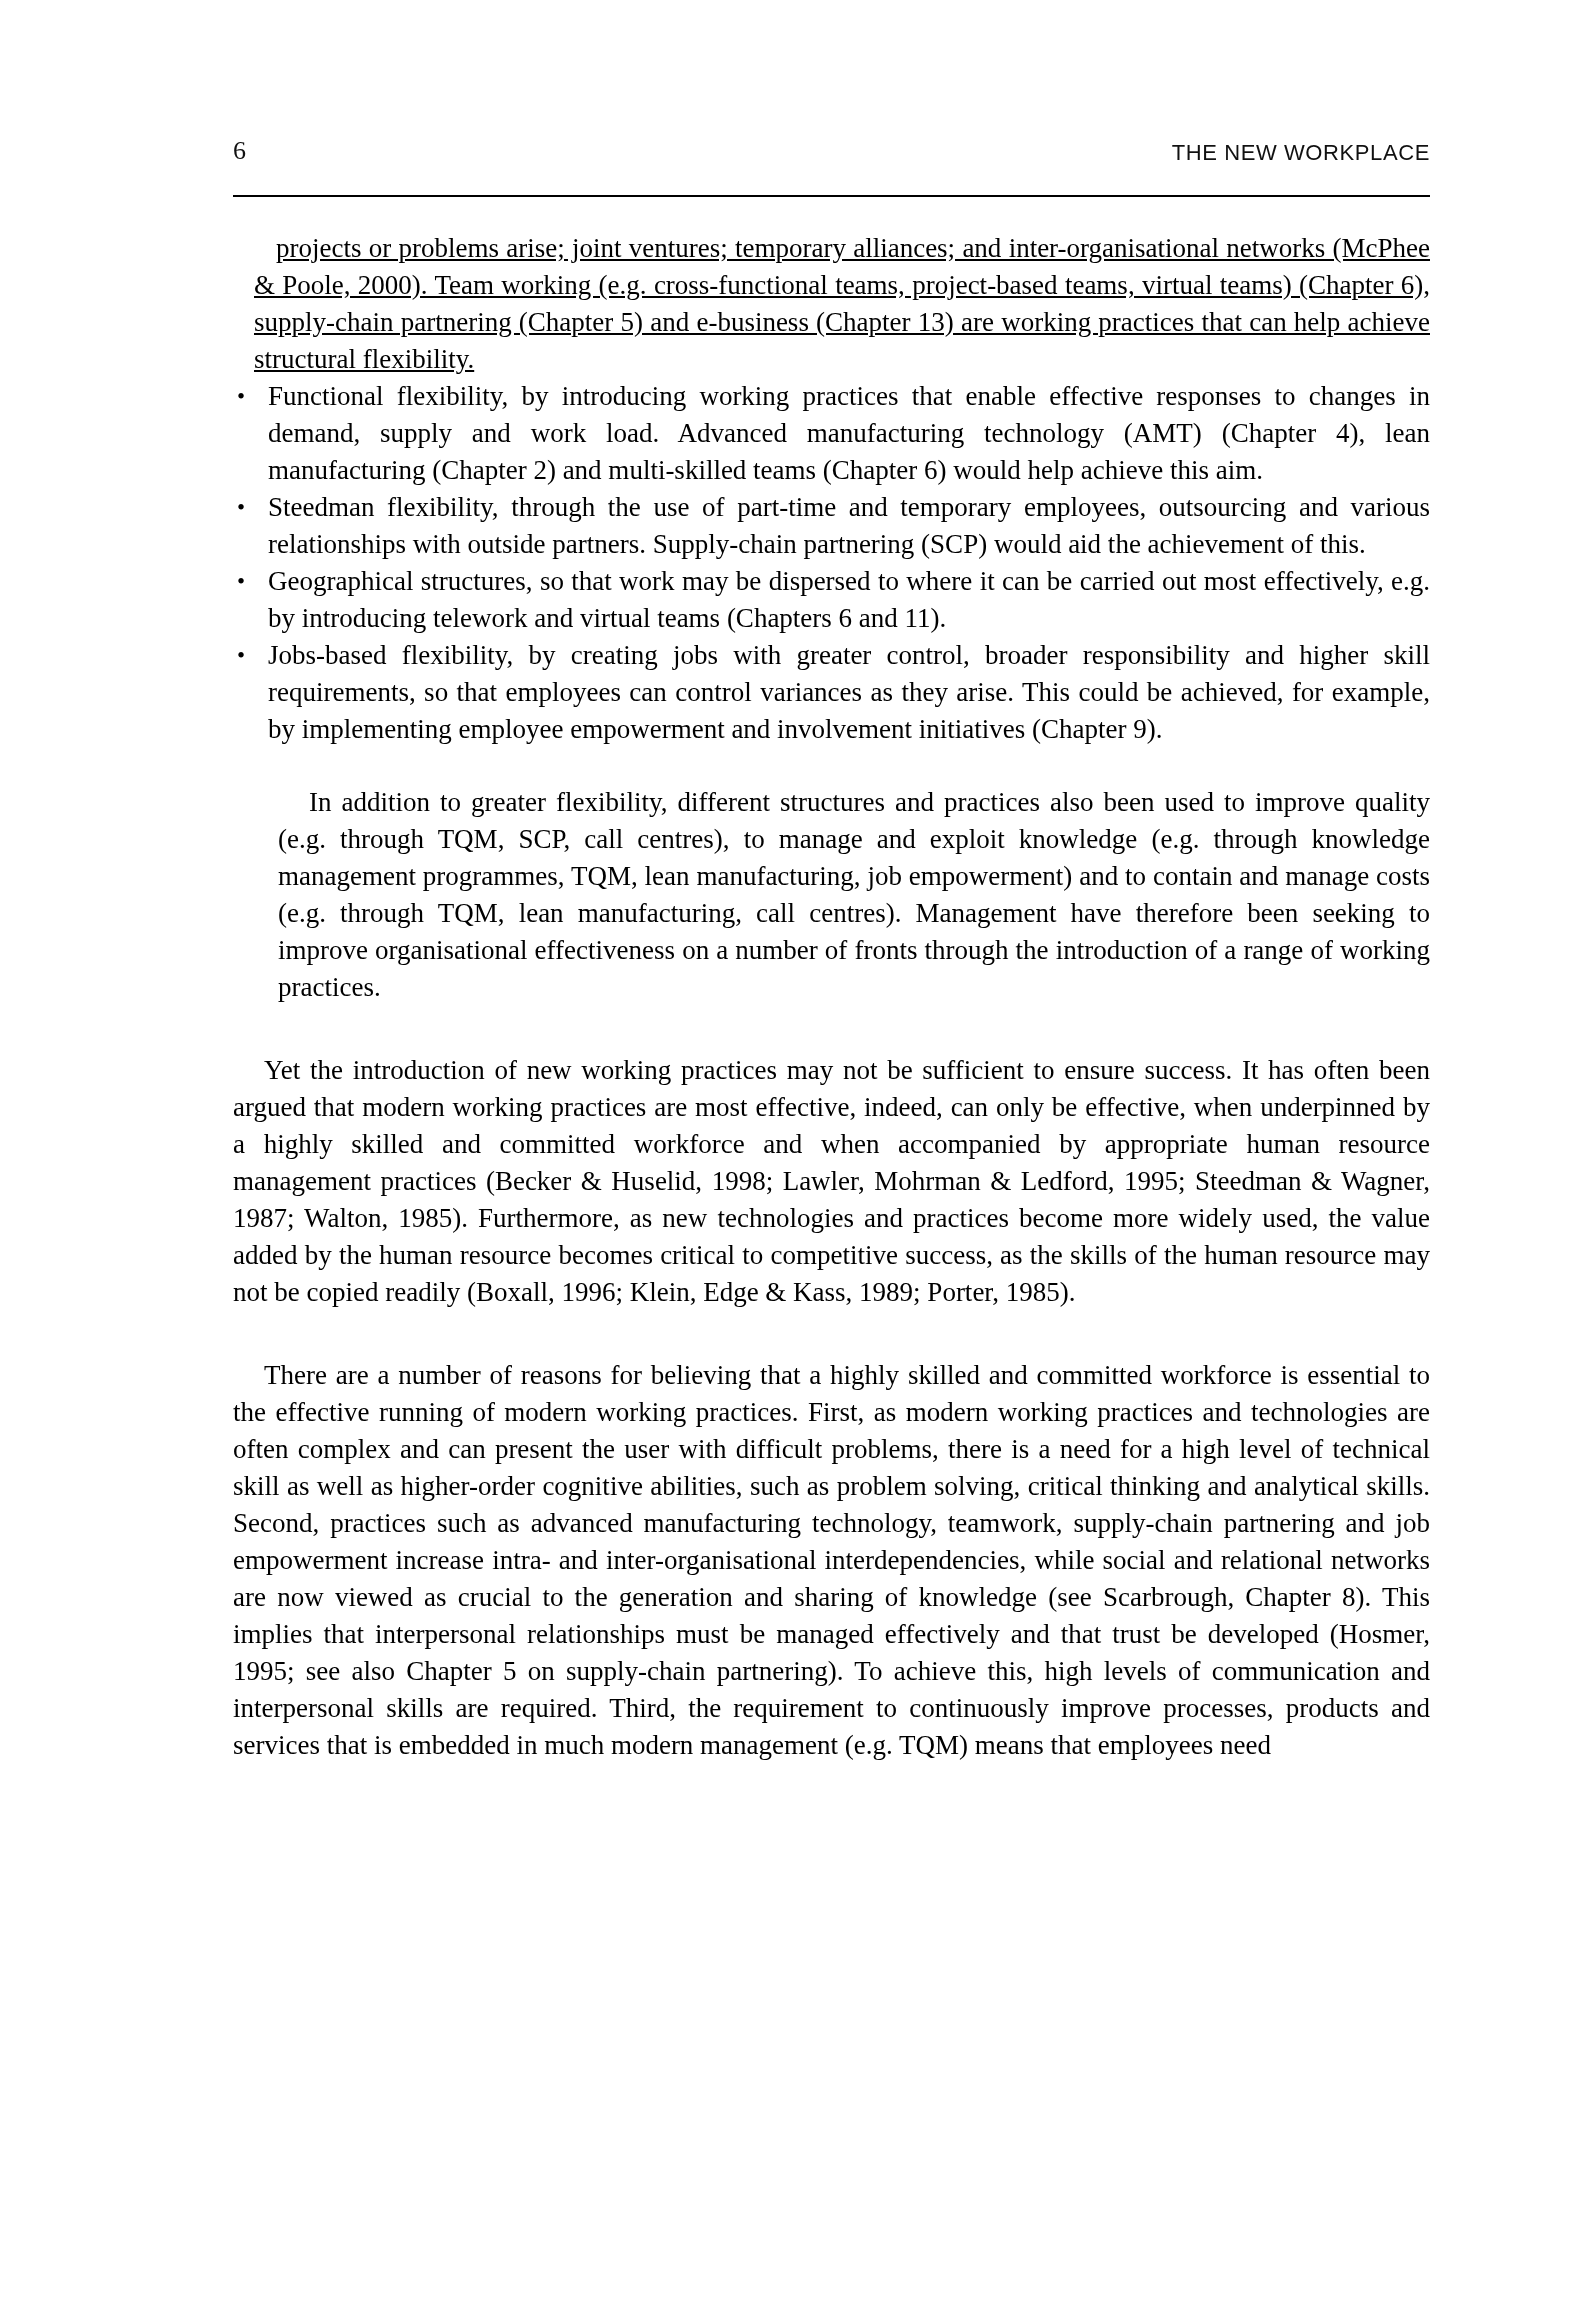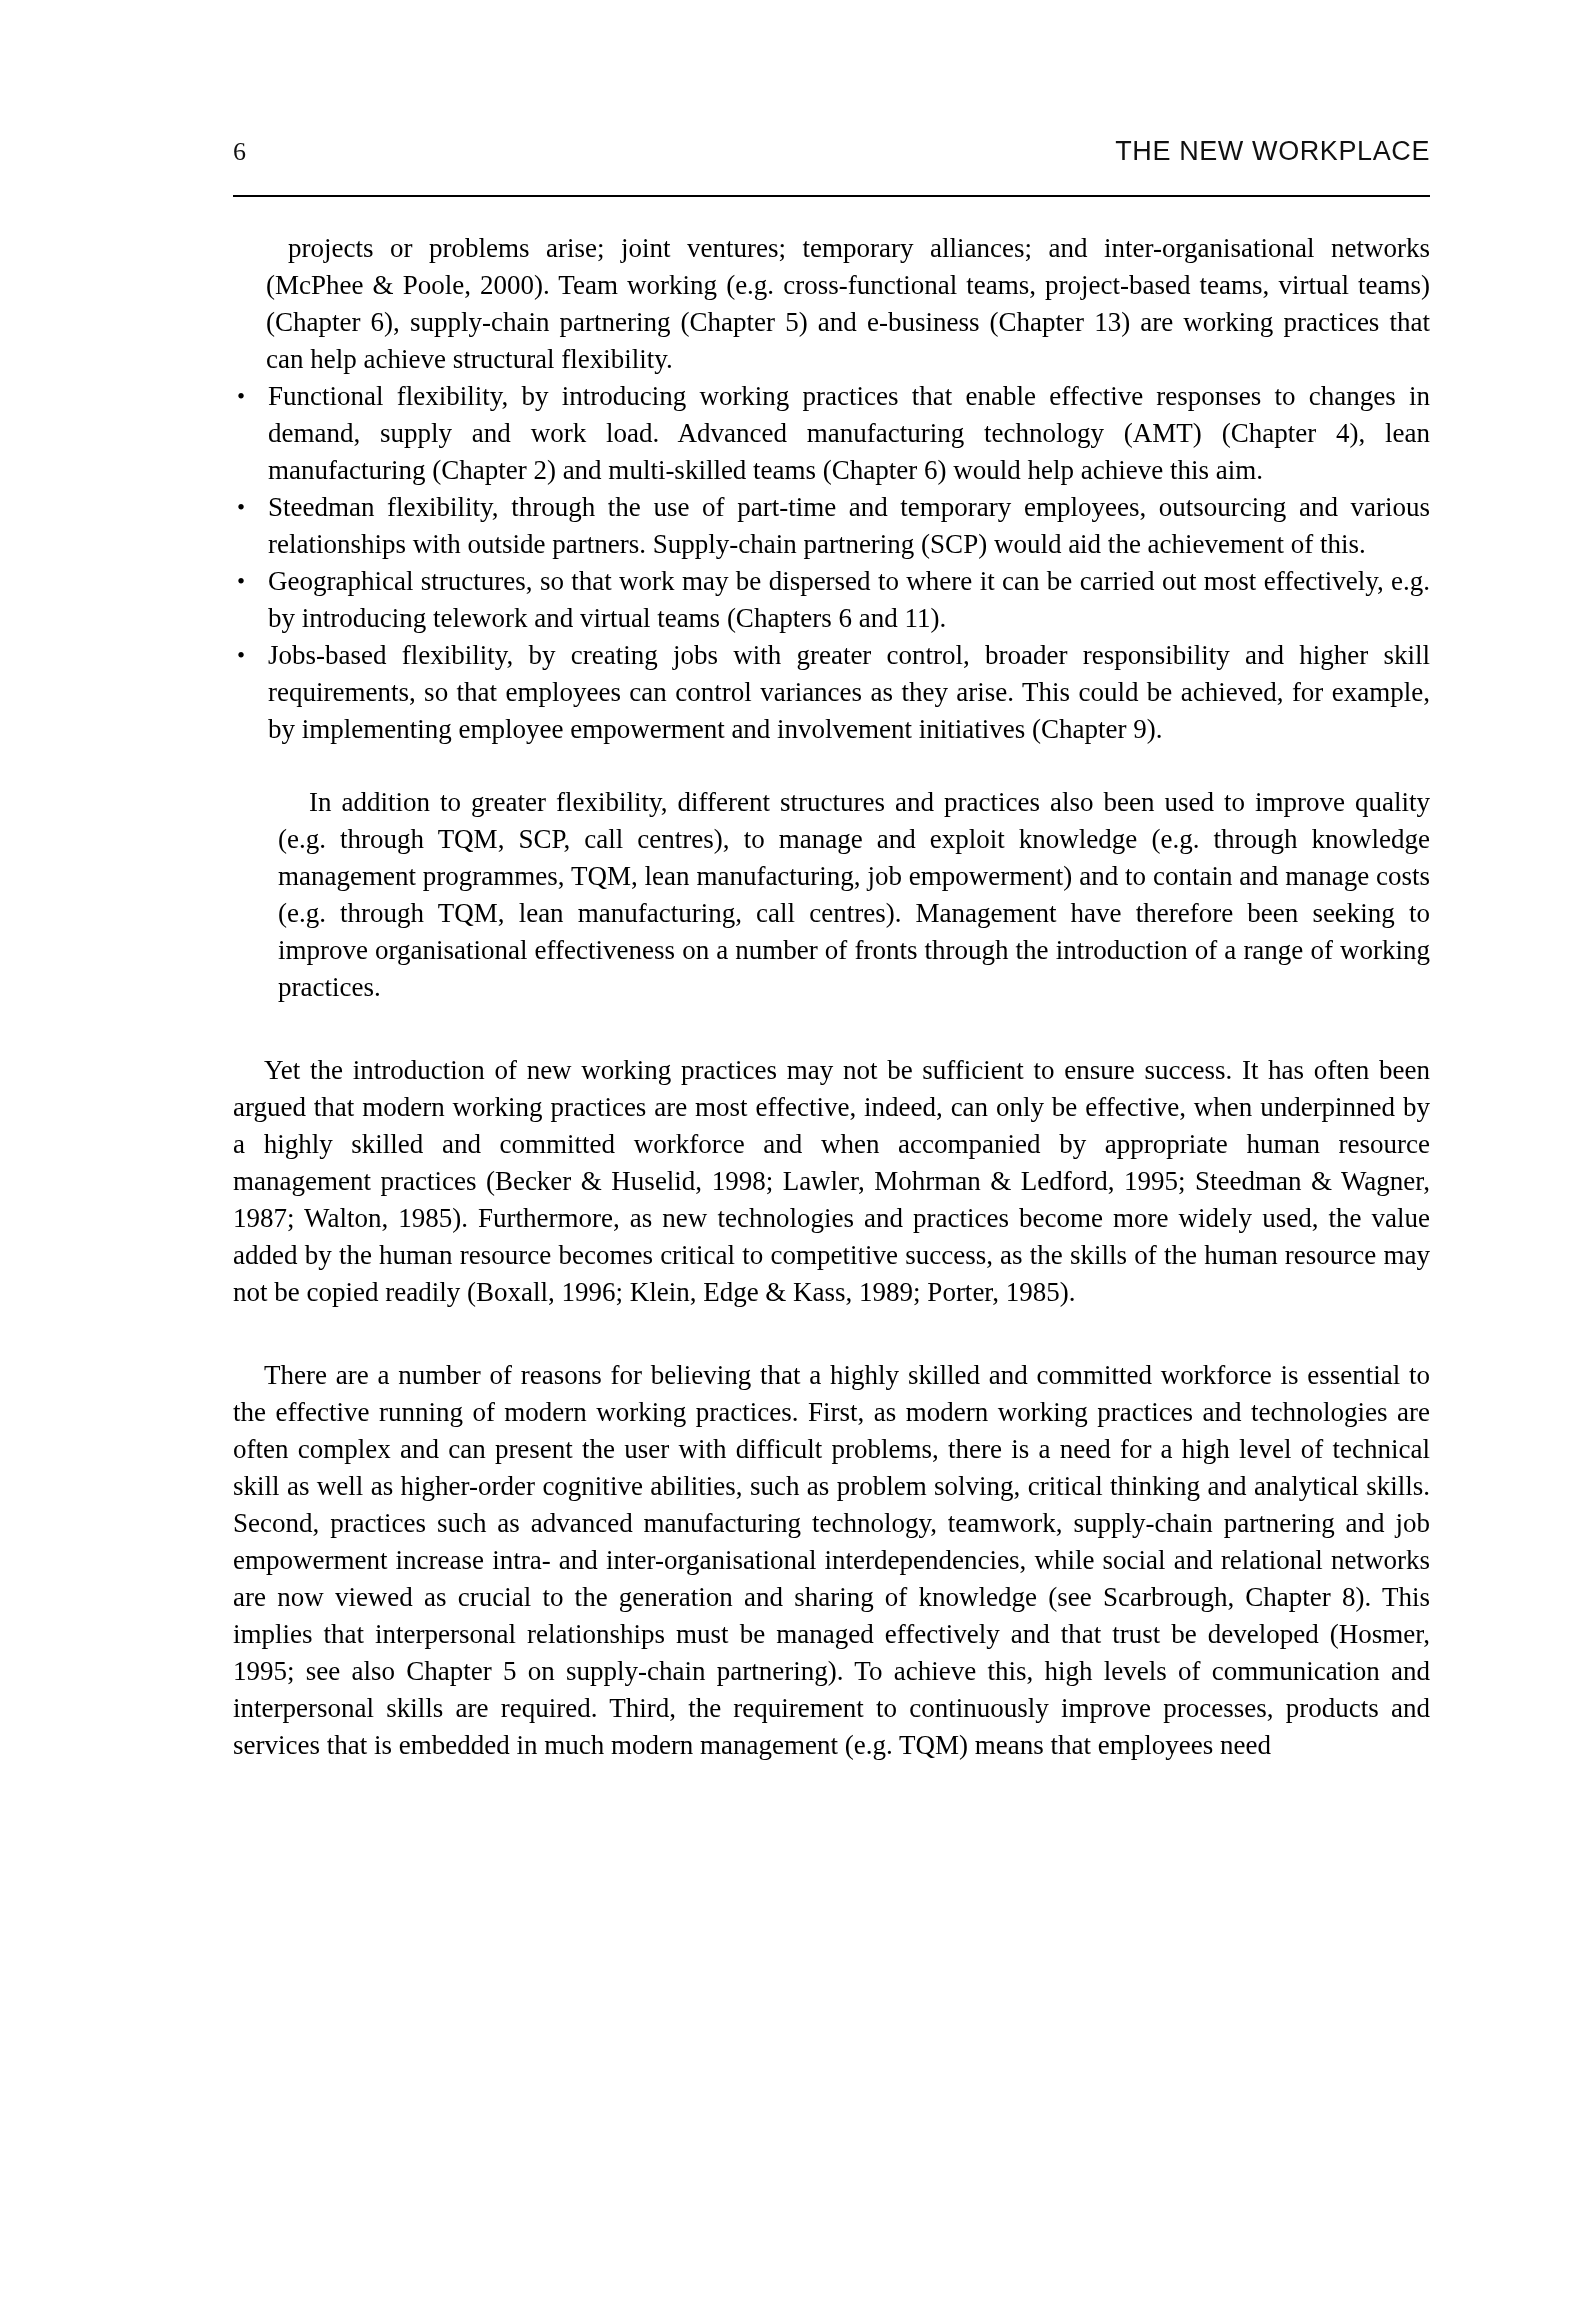--- a/index.html
+++ b/index.html
@@ -29,21 +29,21 @@
     justify-content: space-between;
   }
   .folio {
     font-family: "Liberation Serif", "DejaVu Serif", serif;
     font-size: 26px;
     line-height: 1;
     color: #111111;
   }
   .running-title {
     font-family: "Liberation Sans", "DejaVu Sans", sans-serif;
-    font-size: 27px;
+    font-size: 22px;
     font-weight: 300;
     letter-spacing: 0.6px;
     color: #111111;
     line-height: 1;
   }
   .header-rule {
     position: absolute;
     left: 233px;
     top: 195px;
     width: 1197px;
@@ -64,22 +64,23 @@
     line-height: 37px;
     text-align: justify;
     text-justify: inter-word;
     margin: 0;
     -webkit-hyphens: none;
     hyphens: none;
   }
 
   
   p.hang {
-    margin-left: 33px;
+    margin-left: 21px;
     text-indent: 22px;
+    text-decoration: underline;
   }
   p.indent {
     text-indent: 31px;
     margin-top: 46px;
   }
   p.gap-before {
     margin-top: 36px;
     margin-left: 45px;
   }
 

